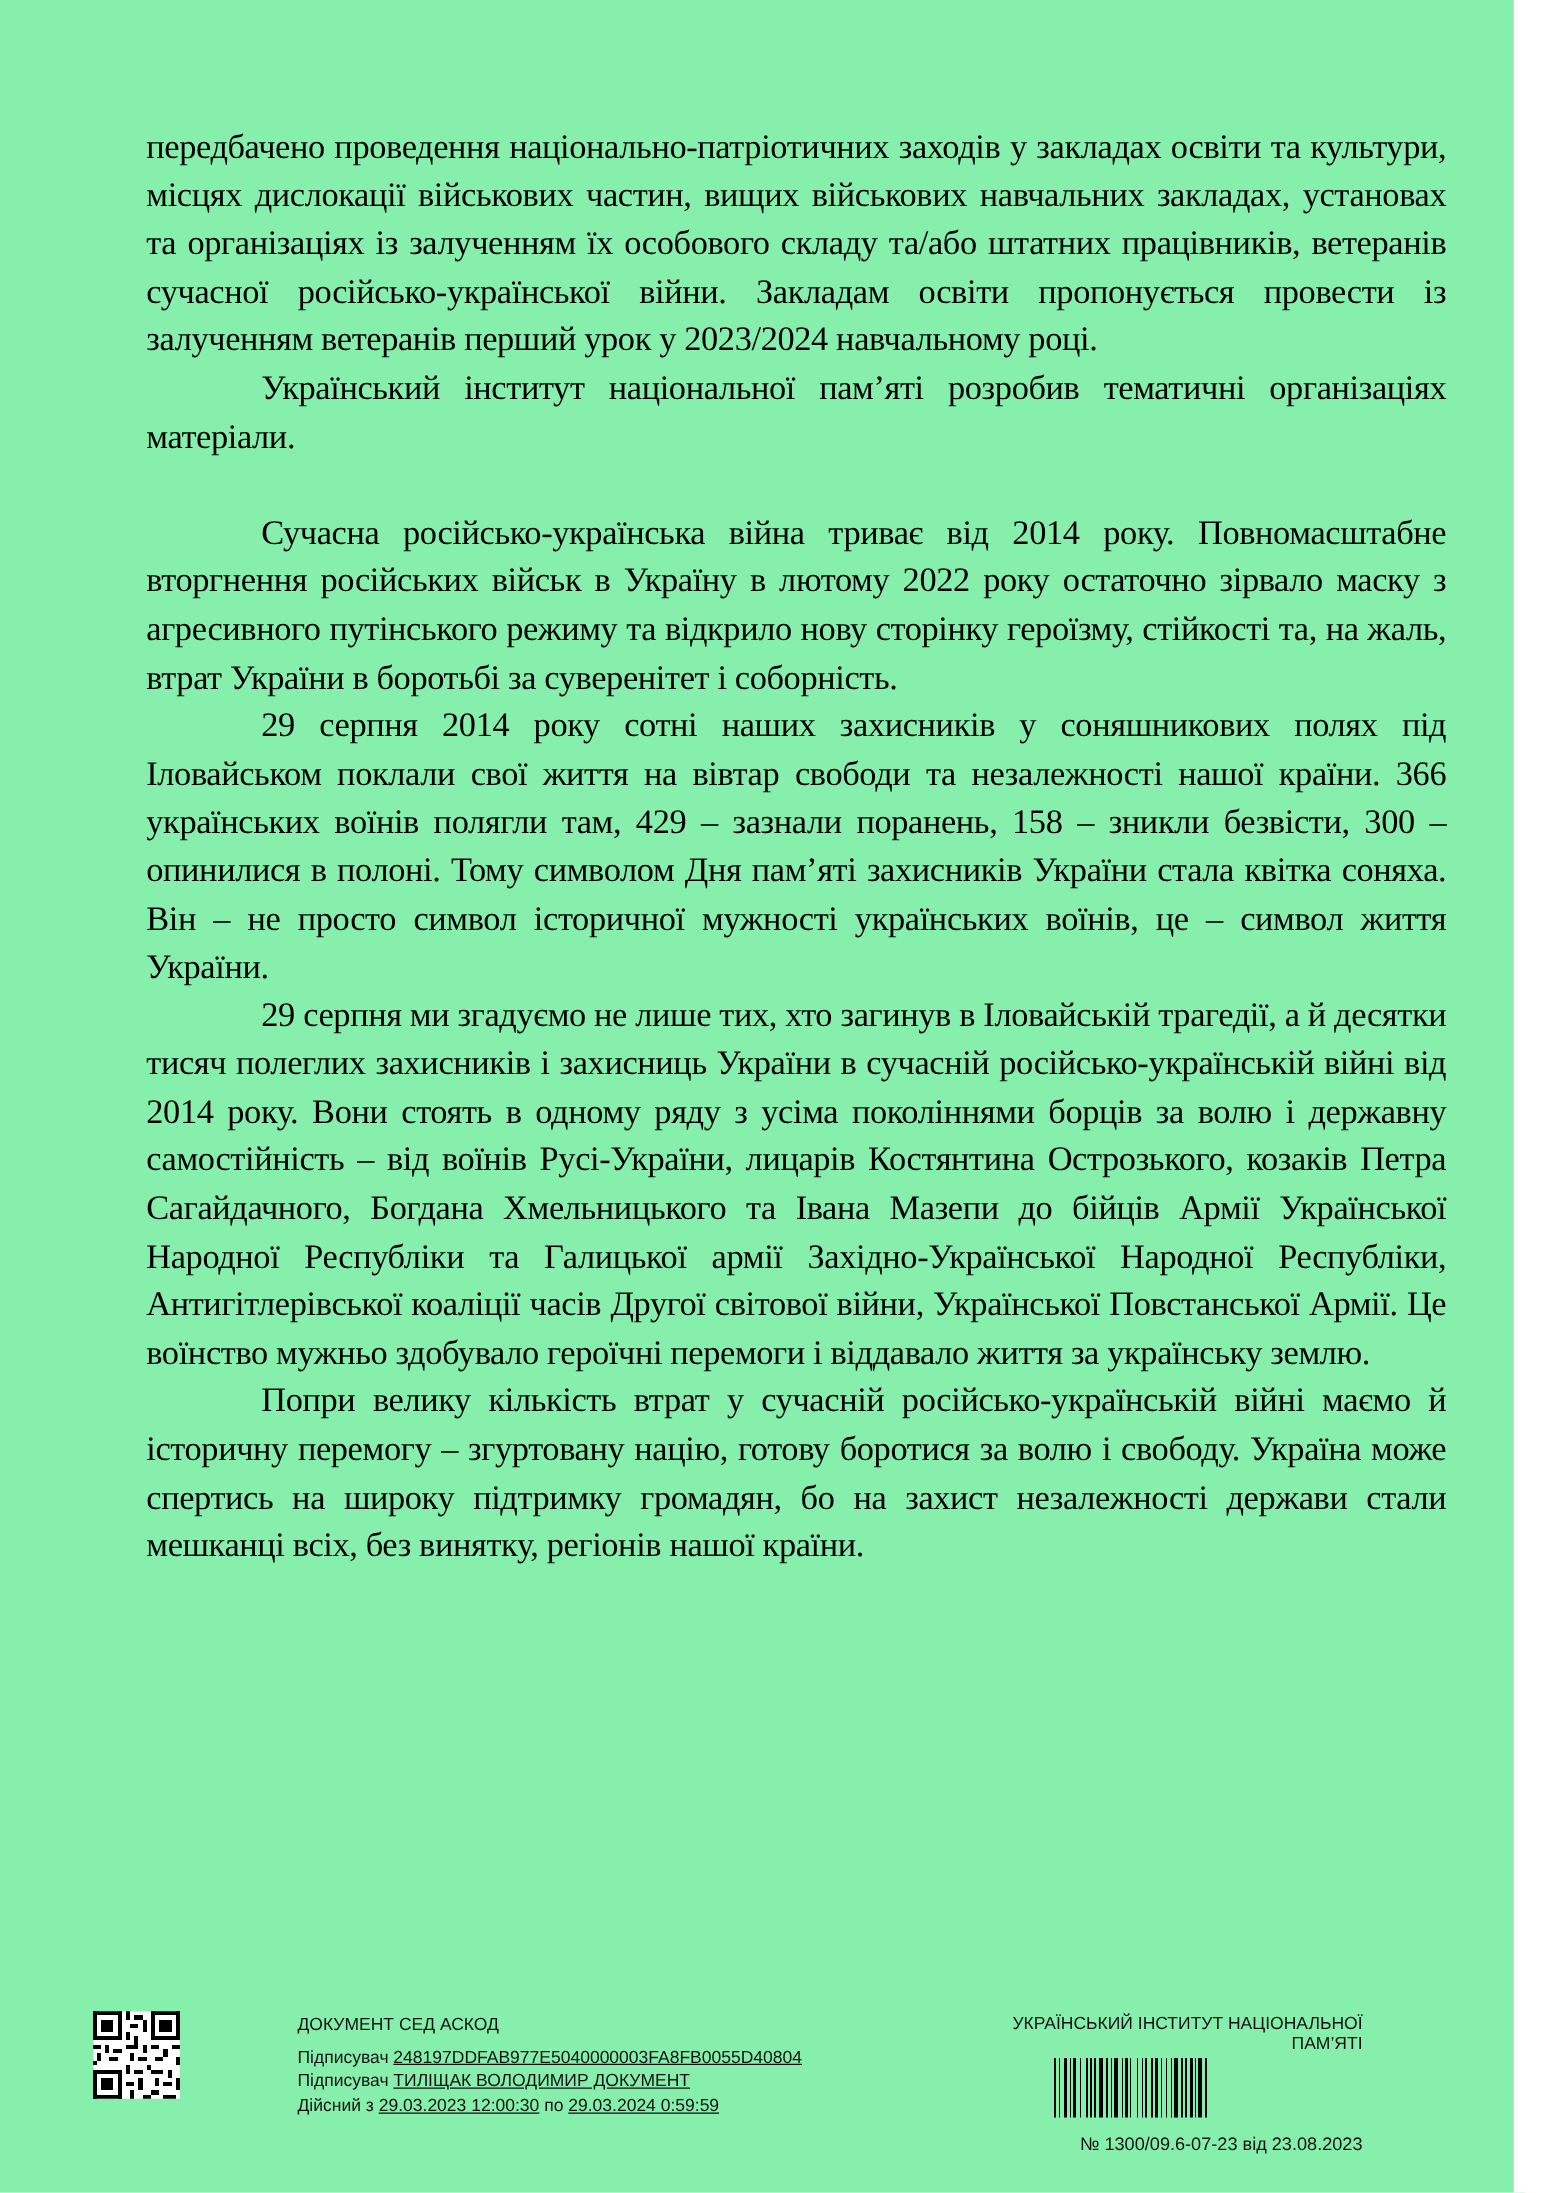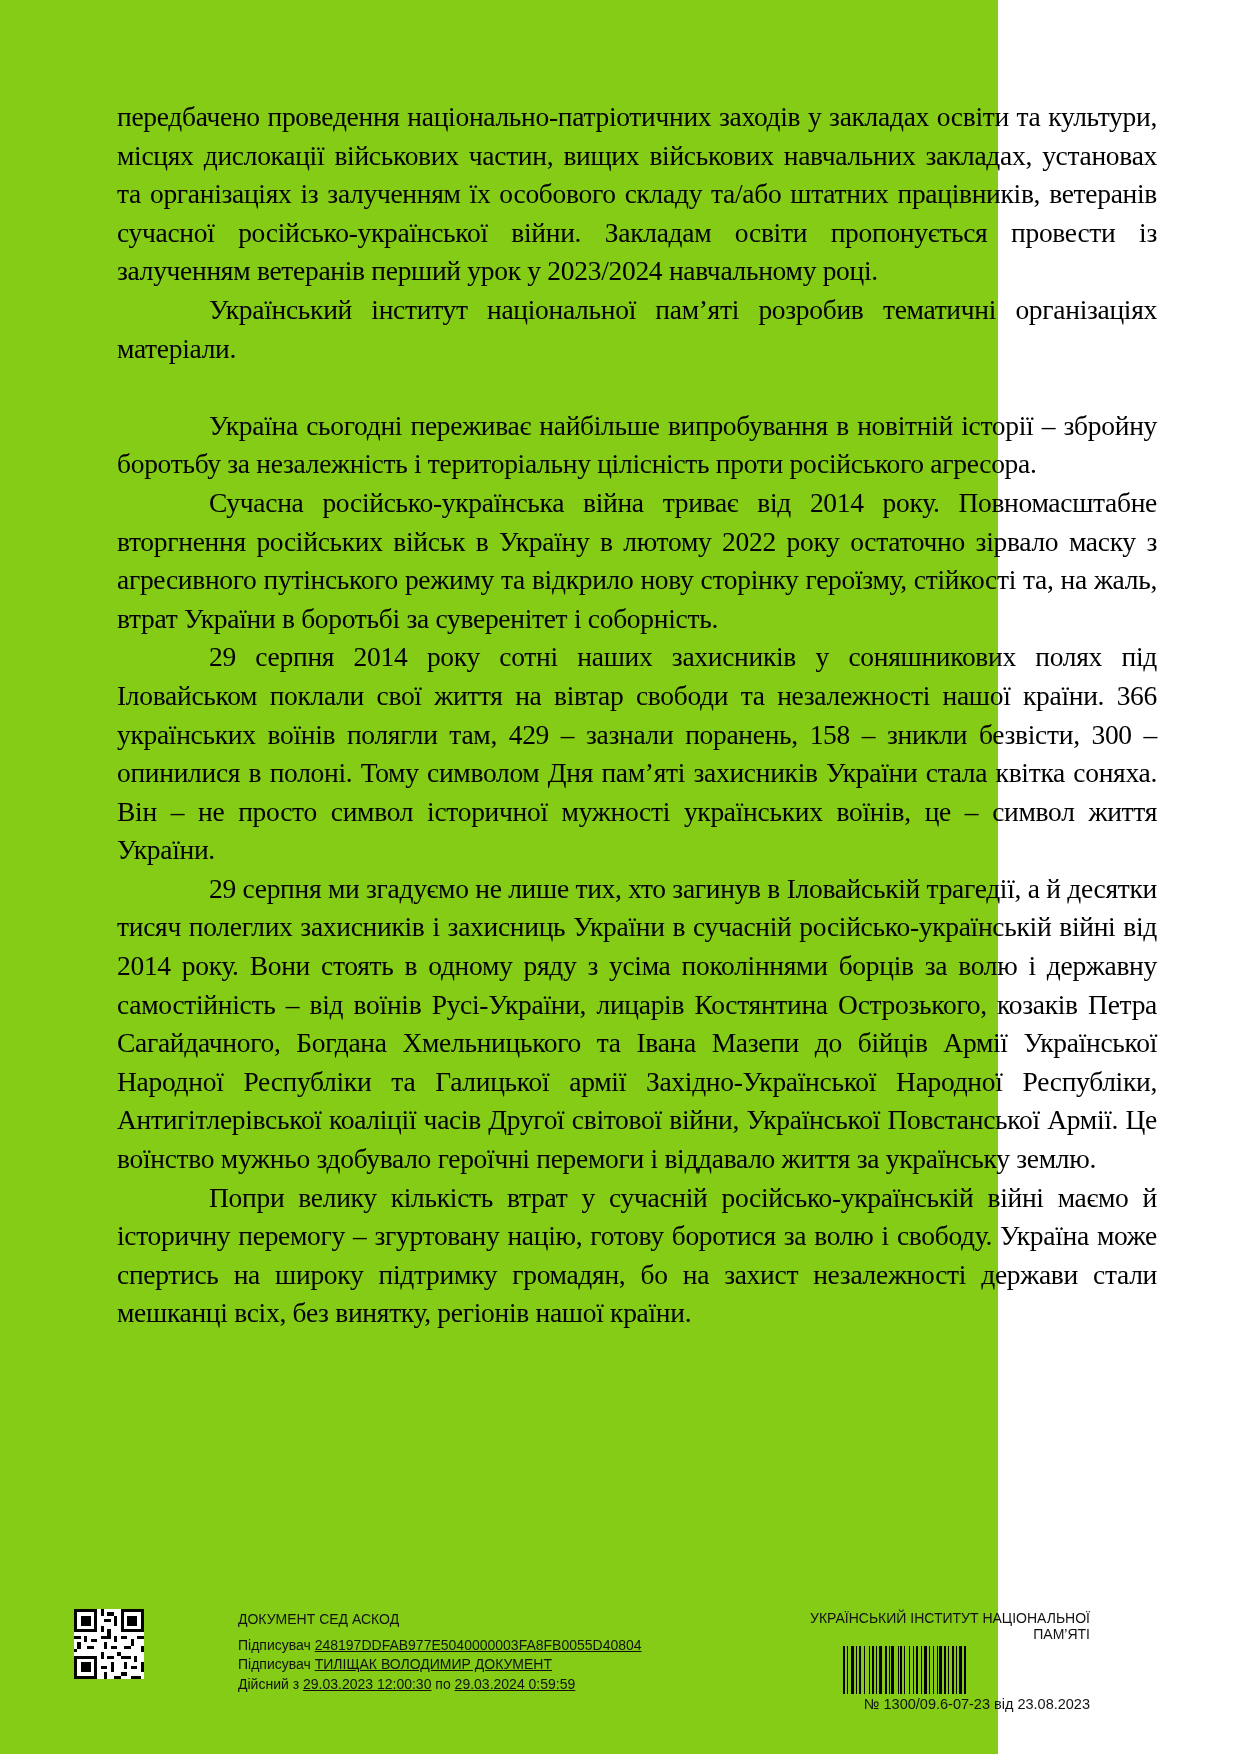--- a/index.html
+++ b/index.html
@@ -1,45 +1,44 @@
 <!DOCTYPE html>
 <html><head>
   <meta charset="utf-8">
   <style>
     html, body { margin: 0; padding: 0; background: #ffffff; }
     body { width: 1241px; height: 1754px; position: relative; overflow: hidden; color: #000; }
-    .page { position: absolute; left: 0; top: 0; width: 998px; height: 1754px; background: #84cc16; }
+    .page { position: absolute; left: 0; top: 0; width: 1211px; height: 1754px; background: #86efac; }
     .body-text {
       position: absolute; left: 117px; top: 98px; width: 1040px;
       font-family: "Liberation Serif", serif; font-size: 27.5px; line-height: 38.6px;
       text-align: justify; letter-spacing: -0.3px;
     }
     .body-text p { margin: 0; }
     .indent { text-indent: 92px; }
     .gap { height: 38.6px; }
     .heading { font-weight: bold; margin-left: 92px !important; }
     
     .qr { position: absolute; left: 74px; top: 1609px; width: 70px; height: 70px; }
     .stamp { position: absolute; left: 238px; top: 1610px; font-family: "Liberation Sans", sans-serif; font-size: 14px; line-height: 19.5px; color: #111; }
     .stamp .row { white-space: nowrap; }
     .stamp .title { margin-bottom: 6px; }
     .stamp u { text-decoration: underline; }
     .reg { position: absolute; left: 760px; top: 1610px; width: 330px; text-align: right; font-family: "Liberation Sans", sans-serif; font-size: 14px; color: #111; }
     .barcode { display: block; margin: 4px auto 0; width: 165px; height: 48px; }
-    .regnum { margin-top: 2px; font-size: 14.5px; }
+    .regnum { margin-top: 14px; font-size: 14.5px; }
   </style>
 </head>
 <body>
 
 <div class="page">
   <div class="body-text">
     <p>передбачено проведення національно-патріотичних заходів у закладах освіти та культури, місцях дислокації військових частин, вищих військових навчальних закладах, установах та організаціях із залученням їх особового складу та/або штатних працівників, ветеранів сучасної російсько-української війни. Закладам освіти пропонується провести із залученням ветеранів перший урок у 2023/2024 навчальному році.</p>
     <p class="indent">Український інститут національної пам’яті розробив тематичні організаціях матеріали.</p>
     <div class="gap"></div>
-    <p class="indent">Україна сьогодні переживає найбільше випробування в новітній історії – збройну боротьбу за незалежність і територіальну цілісність проти російського агресора.</p>
     <p class="indent">Сучасна російсько-українська війна триває від 2014 року. Повномасштабне вторгнення російських військ в Україну в лютому 2022 року остаточно зірвало маску з агресивного путінського режиму та відкрило нову сторінку героїзму, стійкості та, на жаль, втрат України в боротьбі за суверенітет і соборність.</p>
     <p class="indent">29 серпня 2014 року сотні наших захисників у соняшникових полях під Іловайськом поклали свої життя на вівтар свободи та незалежності нашої країни. 366 українських воїнів полягли там, 429 – зазнали поранень, 158 – зникли безвісти, 300 – опинилися в полоні. Тому символом Дня пам’яті захисників України стала квітка соняха. Він – не просто символ історичної мужності українських воїнів, це – символ життя України.</p>
     <p class="indent">29 серпня ми згадуємо не лише тих, хто загинув в Іловайській трагедії, а й десятки тисяч полеглих захисників і захисниць України в сучасній російсько-українській війні від 2014 року. Вони стоять в одному ряду з усіма поколіннями борців за волю і державну самостійність – від воїнів Русі-України, лицарів Костянтина Острозького, козаків Петра Сагайдачного, Богдана Хмельницького та Івана Мазепи до бійців Армії Української Народної Республіки та Галицької армії Західно-Української Народної Республіки, Антигітлерівської коаліції часів Другої світової війни, Української Повстанської Армії. Це воїнство мужньо здобувало героїчні перемоги і віддавало життя за українську землю.</p>
     <p class="indent">Попри велику кількість втрат у сучасній російсько-українській війні маємо й історичну перемогу – згуртовану націю, готову боротися за волю і свободу. Україна може спертись на широку підтримку громадян, бо на захист незалежності держави стали мешканці всіх, без винятку, регіонів нашої країни.</p>
   </div>
 
   <svg class="qr" viewBox="0 0 21 21" shape-rendering="crispEdges">
     <rect width="21" height="21" fill="#fff"></rect>
     <g fill="#000">
       <rect x="0" y="0" width="7" height="1"></rect>

